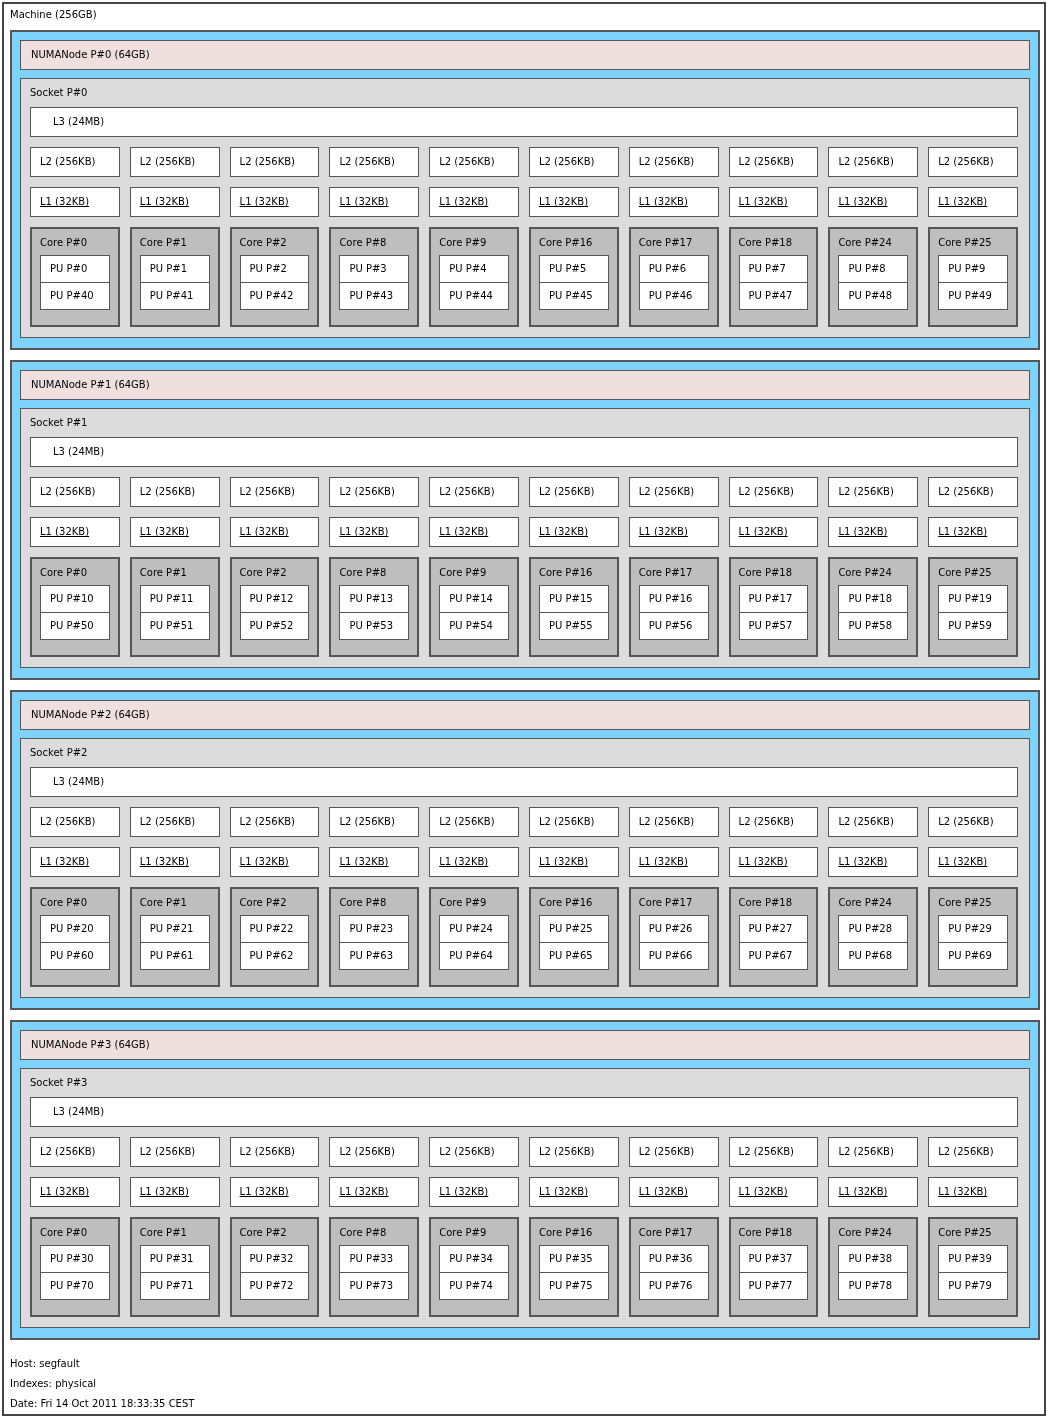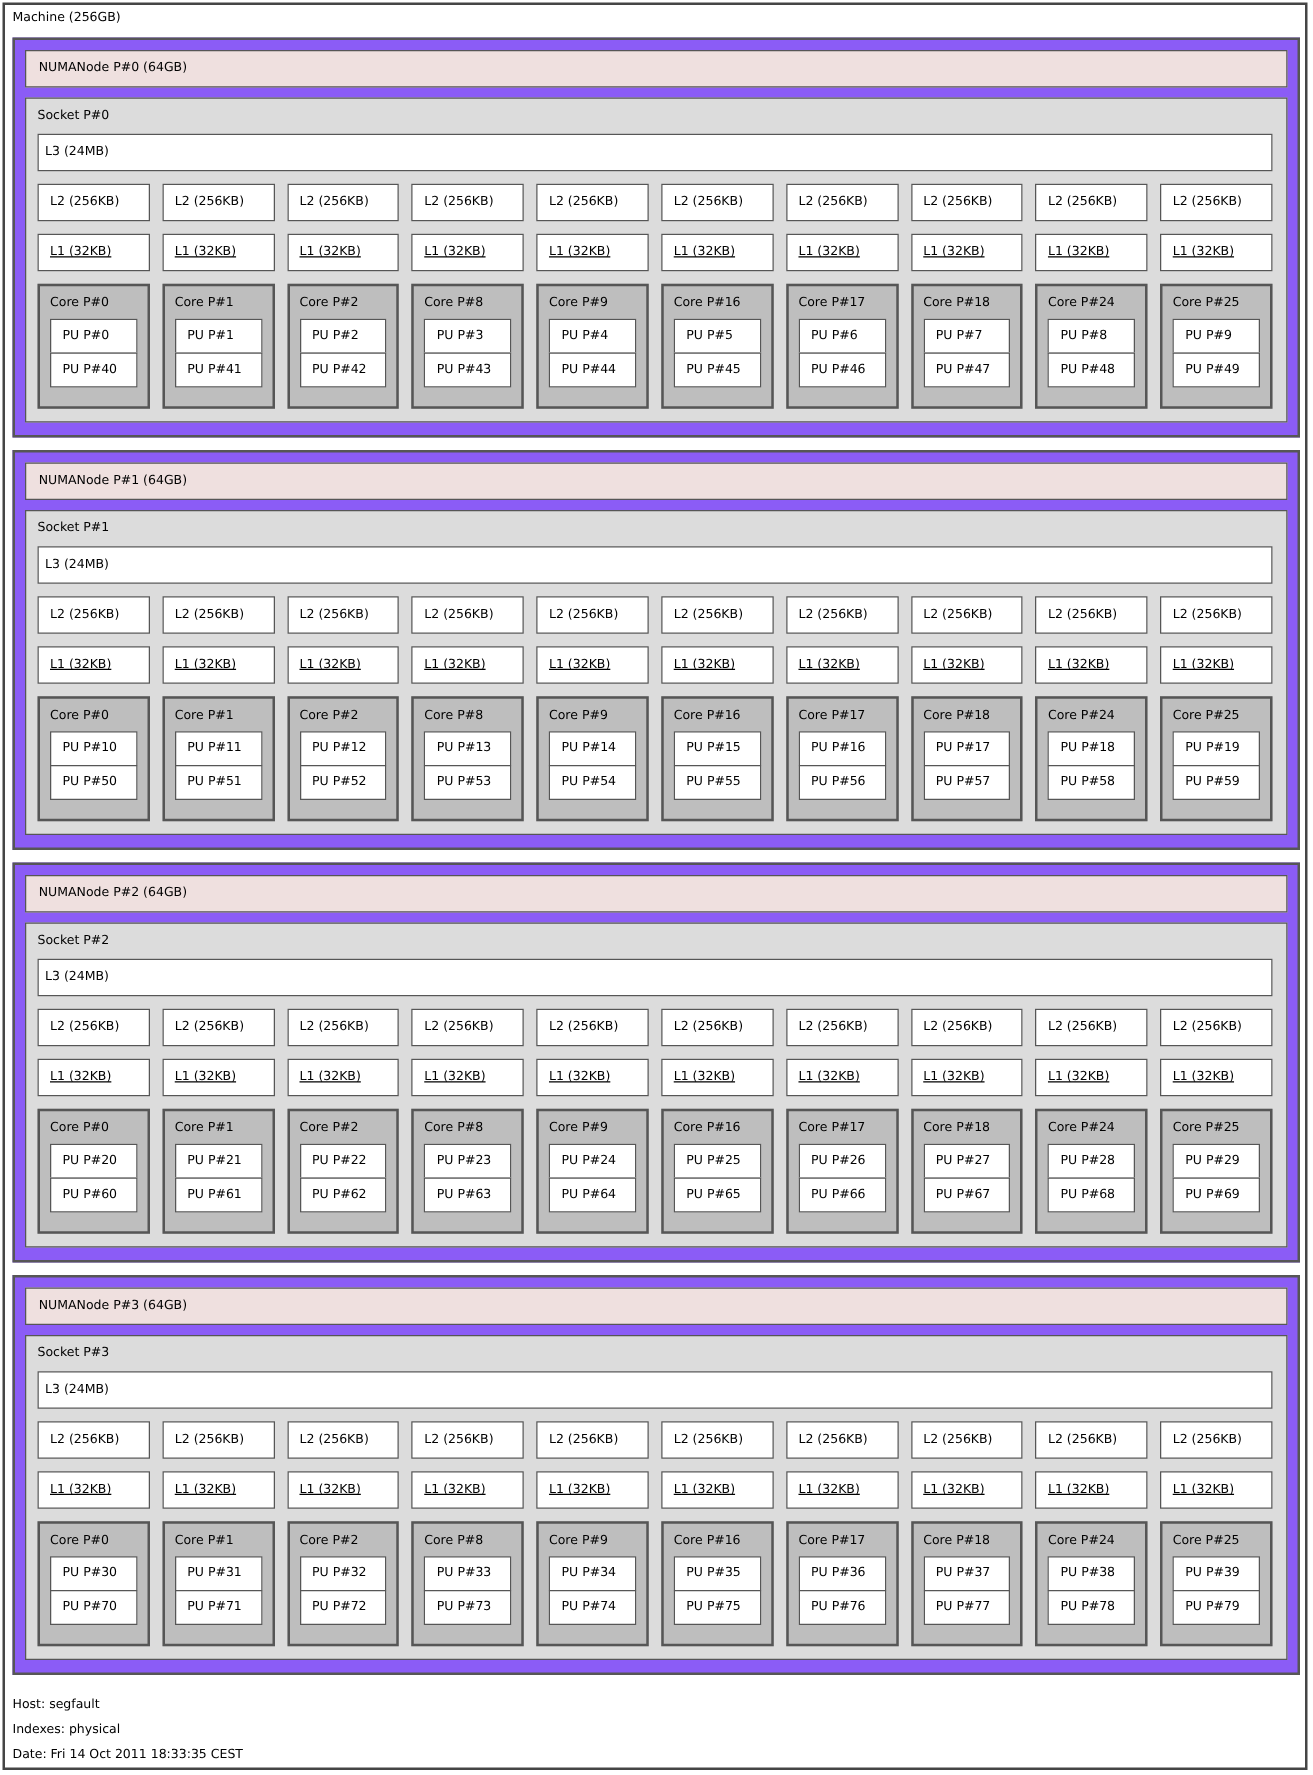--- a/index.html
+++ b/index.html
@@ -16,21 +16,21 @@
     width: 1044px; height: 1414px;
     border: 2px solid #454545;
     background: #ffffff;
   }
   .machine-label { position: absolute; left: 6px; top: 5px; white-space: nowrap; }
 
   .numanode {
     position: absolute; left: 6px;
     width: 1030px; height: 320px;
     border: 2px solid #565656;
-    background: #8b5cf6;
+    background: #7dd3fc;
   }
   .numanode-label-box {
     position: absolute; left: 8px; top: 8px;
     width: 1010px; height: 30px;
     border: 1px solid #565656;
     background: #efe0df;
     line-height: 28px; padding-left: 10px;
     white-space: nowrap;
   }
   .socket {
@@ -38,21 +38,21 @@
     width: 1010px; height: 260px;
     border: 1px solid #565656;
     background: #dcdcdc;
   }
   .socket-label { position: absolute; left: 9px; top: 8px; white-space: nowrap; }
   .l3-box {
     position: absolute; left: 9px; top: 28px;
     width: 988px; height: 30px;
     border: 1px solid #565656;
     background: #ffffff;
-    line-height: 28px; padding-left: 5px;
+    line-height: 28px; padding-left: 22px;
     white-space: nowrap;
   }
   .row {
     position: absolute; left: 9px;
     width: 988px;
     display: flex; gap: 10px;
   }
   .l2-row { top: 68px; }
   .l1-row { top: 108px; text-decoration: underline; }
   .core-row { top: 148px; }

